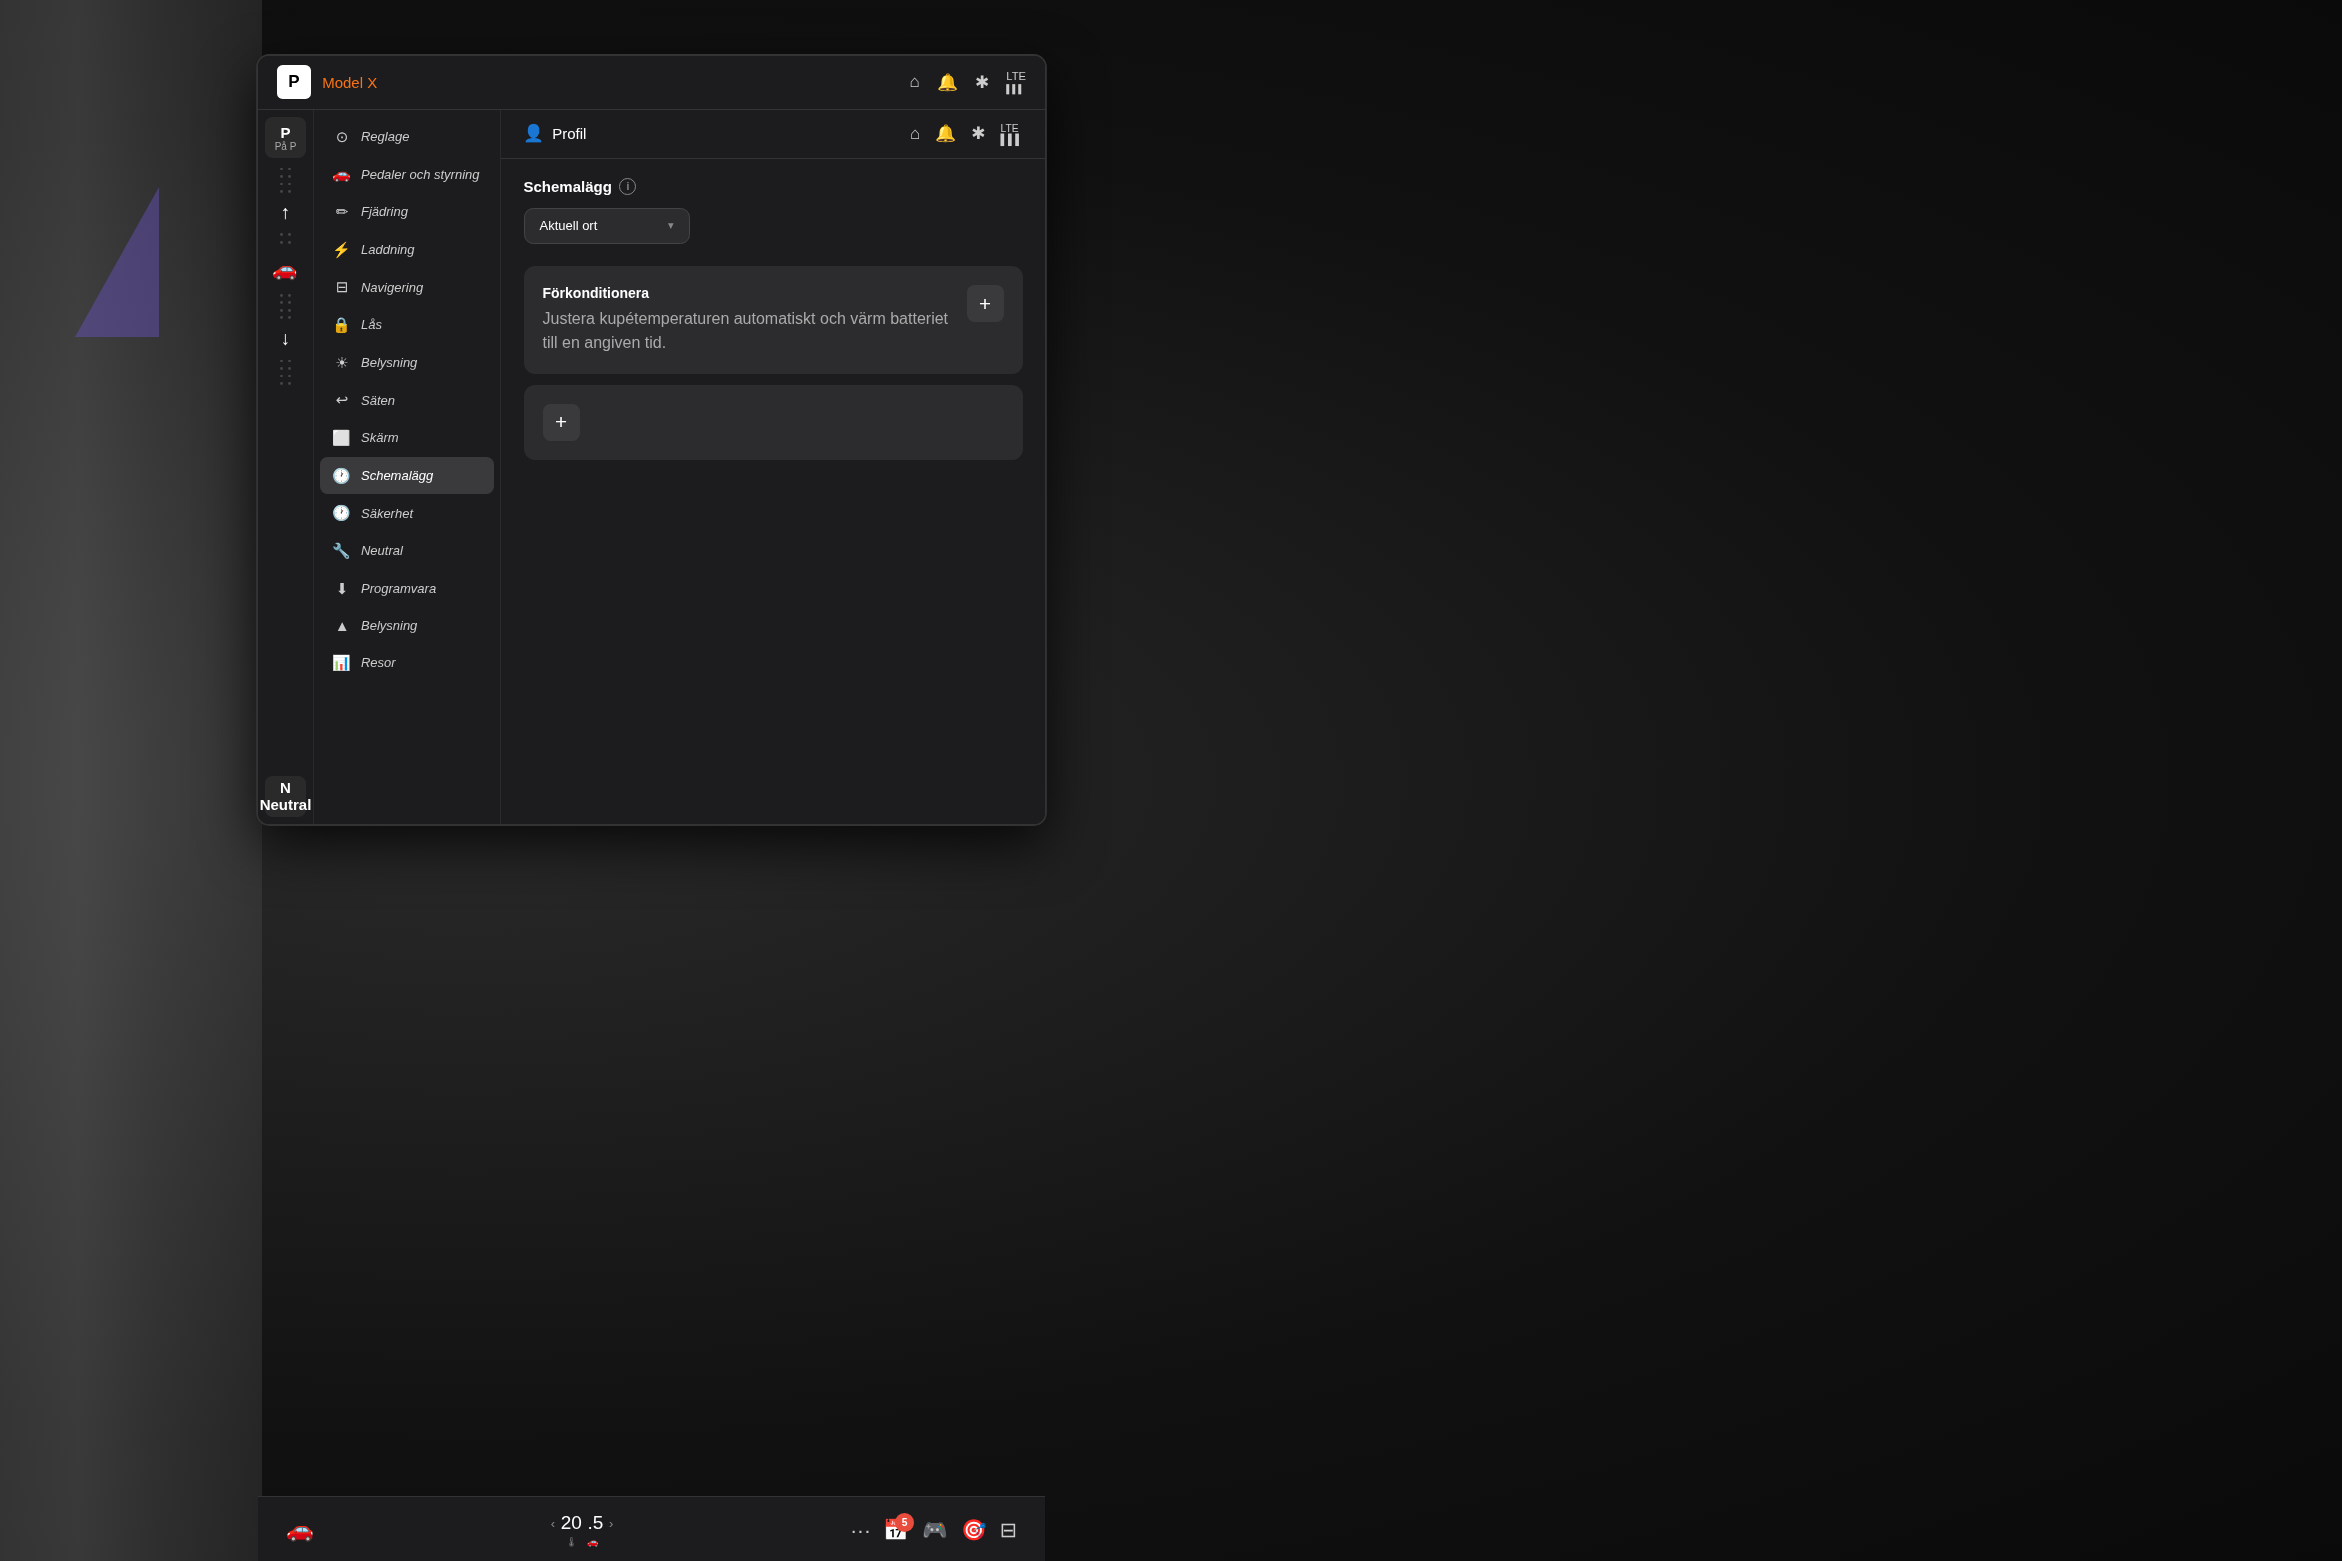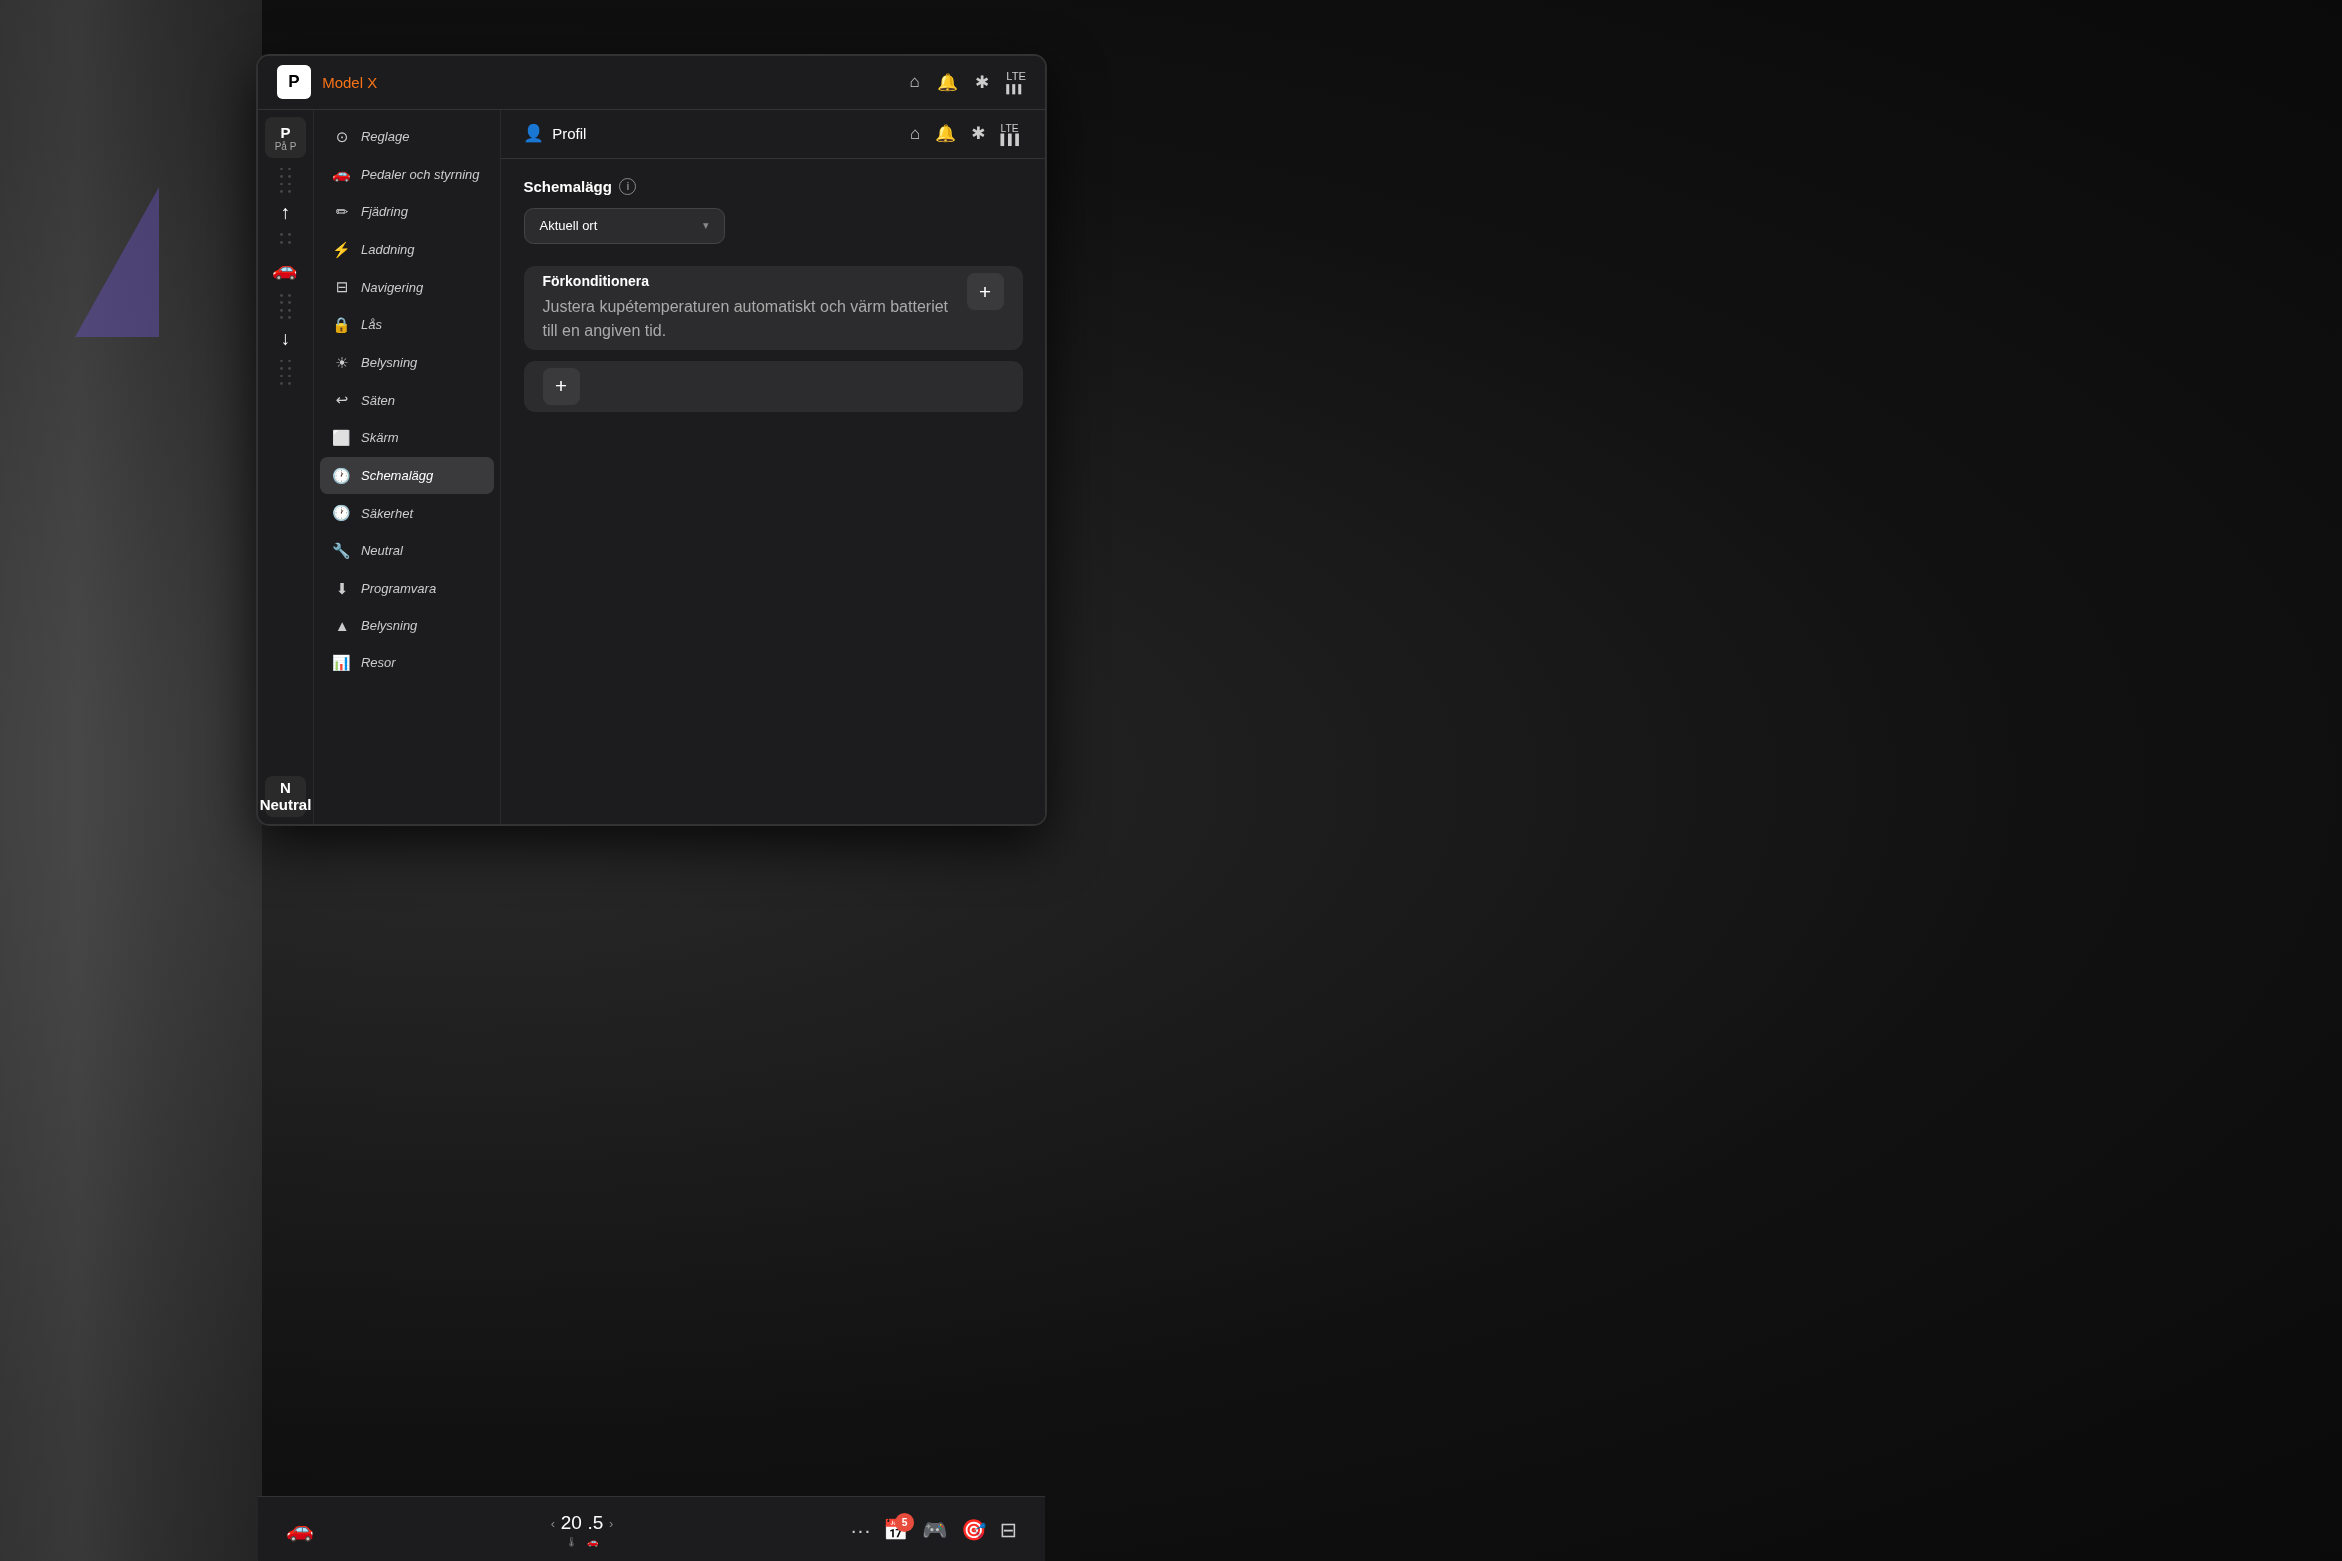--- a/index.html
+++ b/index.html
@@ -254,33 +254,33 @@
       border: 0.9px solid #444;
       border-radius: 9.4px;
       padding: 9.4px 15px;
       display: flex;
       align-items: center;
       justify-content: space-between;
       color: #fff;
       font-size: 13px;
       font-weight: 500;
       cursor: pointer;
-      width: 201px;
+      width: 166px;
       margin-bottom: 22.5px;
     }
     .dropdown-arrow {
       color: #888;
       font-size: 11.2px;
     }
 
     
     .card {
       background: #2c2c2e;
       border-radius: 11.2px;
-      padding: 7px 19px;
+      padding: 19px 19px;
       margin-bottom: 11.2px;
       display: flex;
       align-items: flex-start;
       justify-content: space-between;
       gap: 15px;
     }
     .card-content { flex: 1; }
     .card-title {
       color: #fff;
       font-size: 14px;

